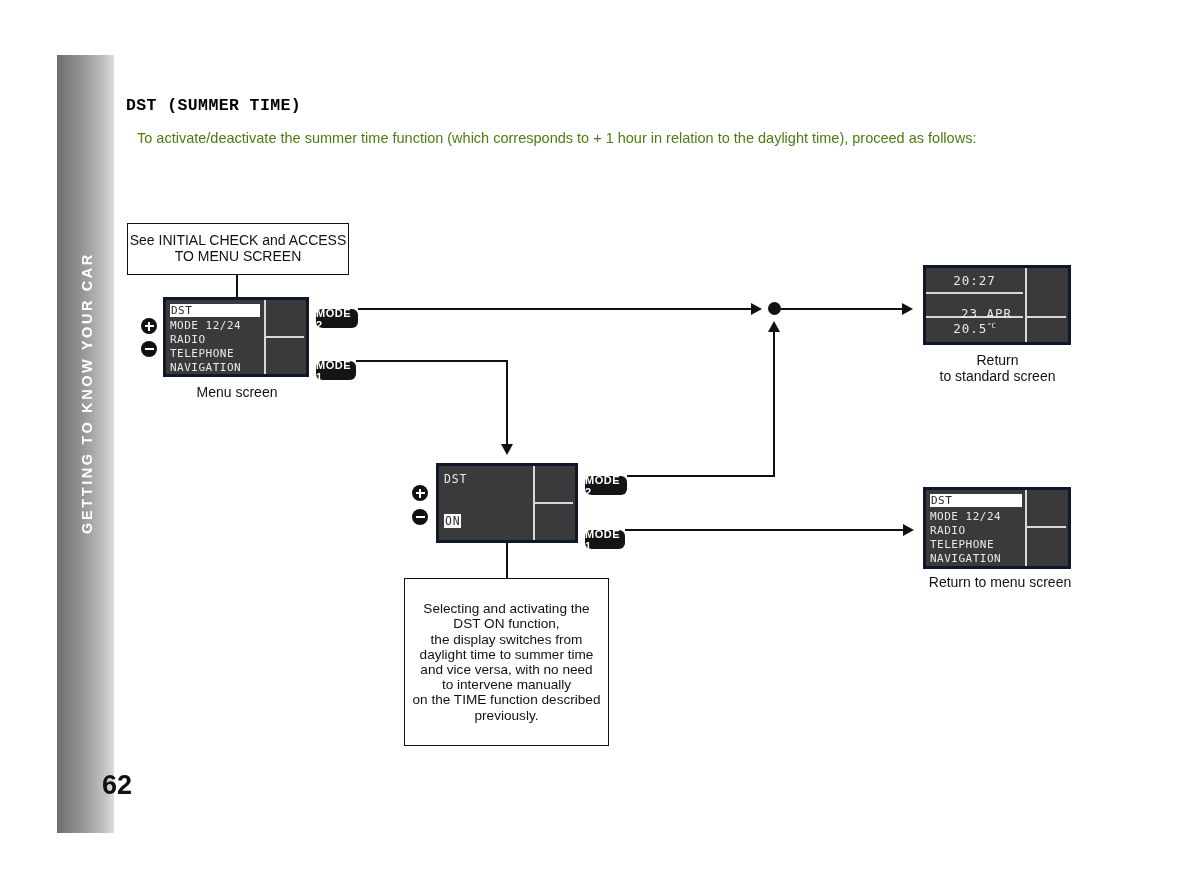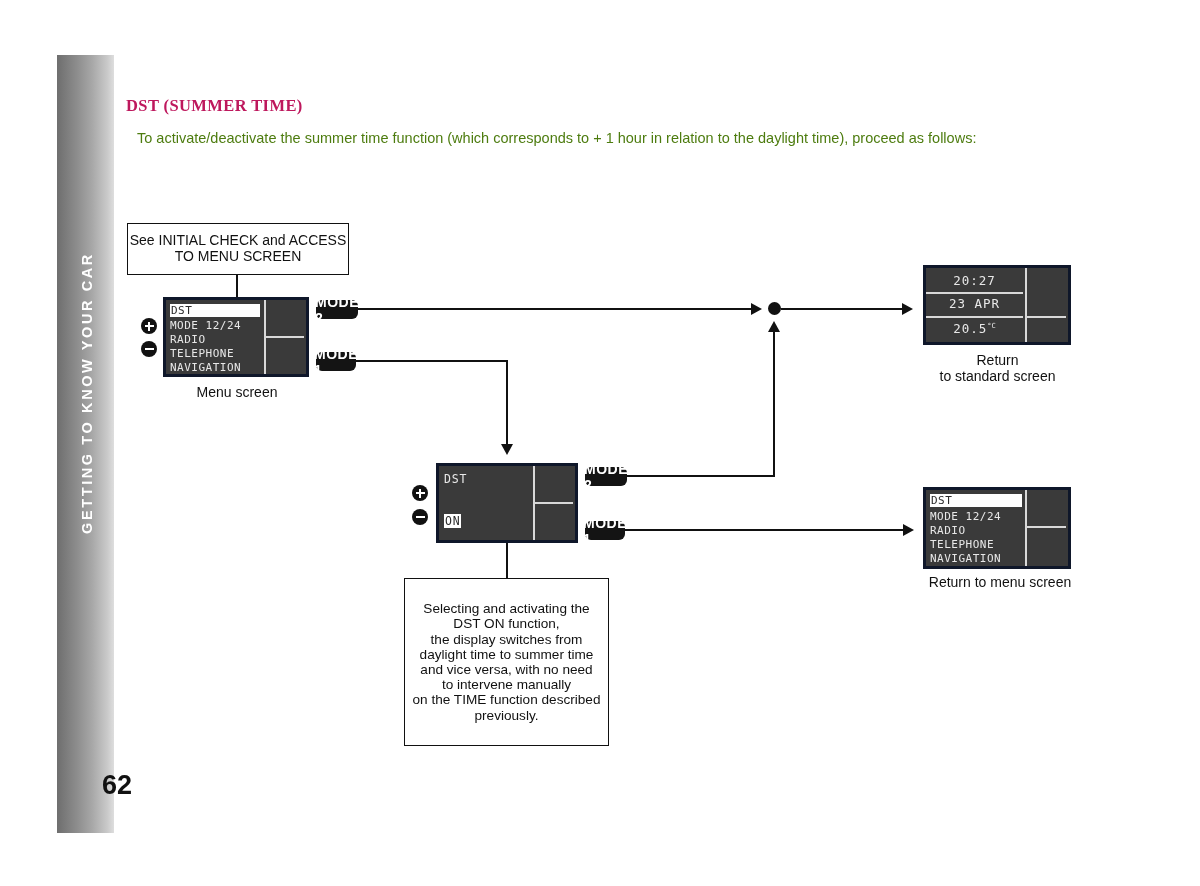--- a/index.html
+++ b/index.html
@@ -30,23 +30,23 @@
   .page-num{
     position:absolute;left:66px;top:770px;
     font-size:27px;font-weight:bold;color:#111;
     font-family:"Liberation Sans", sans-serif;
     margin-left:36px;
   }
 
   
   .h-title{
     position:absolute;left:126px;top:96px;
-    font-size:16.5px;font-weight:bold;color:#be185d;
+    font-size:16.5px;font-weight:bold;color:#000000;
     letter-spacing:0.4px;
-    font-family:Liberation Serif, serif;
+    font-family:Liberation Mono, monospace;
   }
   .intro{
     position:absolute;left:137px;top:130px;
     font-size:14.5px;color:#4d7c0f;white-space:nowrap;
     font-family:"Liberation Sans", sans-serif;
   }
 
   
   .box{
     position:absolute;border:1.6px solid #111;background:#fff;
@@ -110,24 +110,25 @@
   #dst-screen{left:436px;top:463px;width:142px;height:80px;}
   #dst-screen .vdiv{left:94px;}
   #dst-screen .hdiv{left:96px;right:2px;top:36px;}
   .drow{position:absolute;left:5px;font-size:11.5px;letter-spacing:0.8px;white-space:nowrap;}
   .drow.sel{background:#ffffff;color:#2b2b2b;padding:0 1px;}
 
   
   .pill{
     position:absolute;background:#141414;color:#fff;
     border-radius:6px;
-    font-size:14px;font-weight:bold;letter-spacing:0.5px;
+    font-size:11px;font-weight:bold;letter-spacing:0.5px;
     display:flex;align-items:center;justify-content:center;
     font-family:"Liberation Sans", sans-serif;
     box-sizing:border-box;
+    margin-top:9px;
   }
   #pill-m2-a{left:316px;top:300px;width:42px;height:19px;}
   #pill-m1-a{left:316px;top:352px;width:40px;height:19px;}
   #pill-m2-b{left:585px;top:467px;width:42px;height:19px;}
   #pill-m1-b{left:585px;top:521px;width:40px;height:19px;}
 
   
   .pm{
     position:absolute;width:16px;height:16px;border-radius:50%;
     background:#111;
@@ -229,21 +230,21 @@
   <div class="ln lnv" style="left:506px;top:360px;height:84px;"></div>
   <div class="arrow-d" style="left:501px;top:444px;"></div>
 
   <div class="disp" id="std-screen">
     <div class="disp-in">
       <div class="vdiv"></div>
       <div class="hdiv r1"></div>
       <div class="hdiv r2"></div>
       <div class="hdiv mid"></div>
       <div class="srow" style="top:5px;">20:27</div>
-      <div class="srow" style="top:28px;">23 APR</div>
+      <div class="srow" style="top:38px;padding-left:12px;">23 APR</div>
       <div class="srow" style="top:53px;"><span>20.5</span><sup>°C</sup></div>
     </div>
   </div>
   <div class="cap" id="cap-std">
     <div>Return</div>
     <div>to standard screen</div>
   </div>
 
   <div class="disp" id="dst-screen">
     <div class="disp-in">

